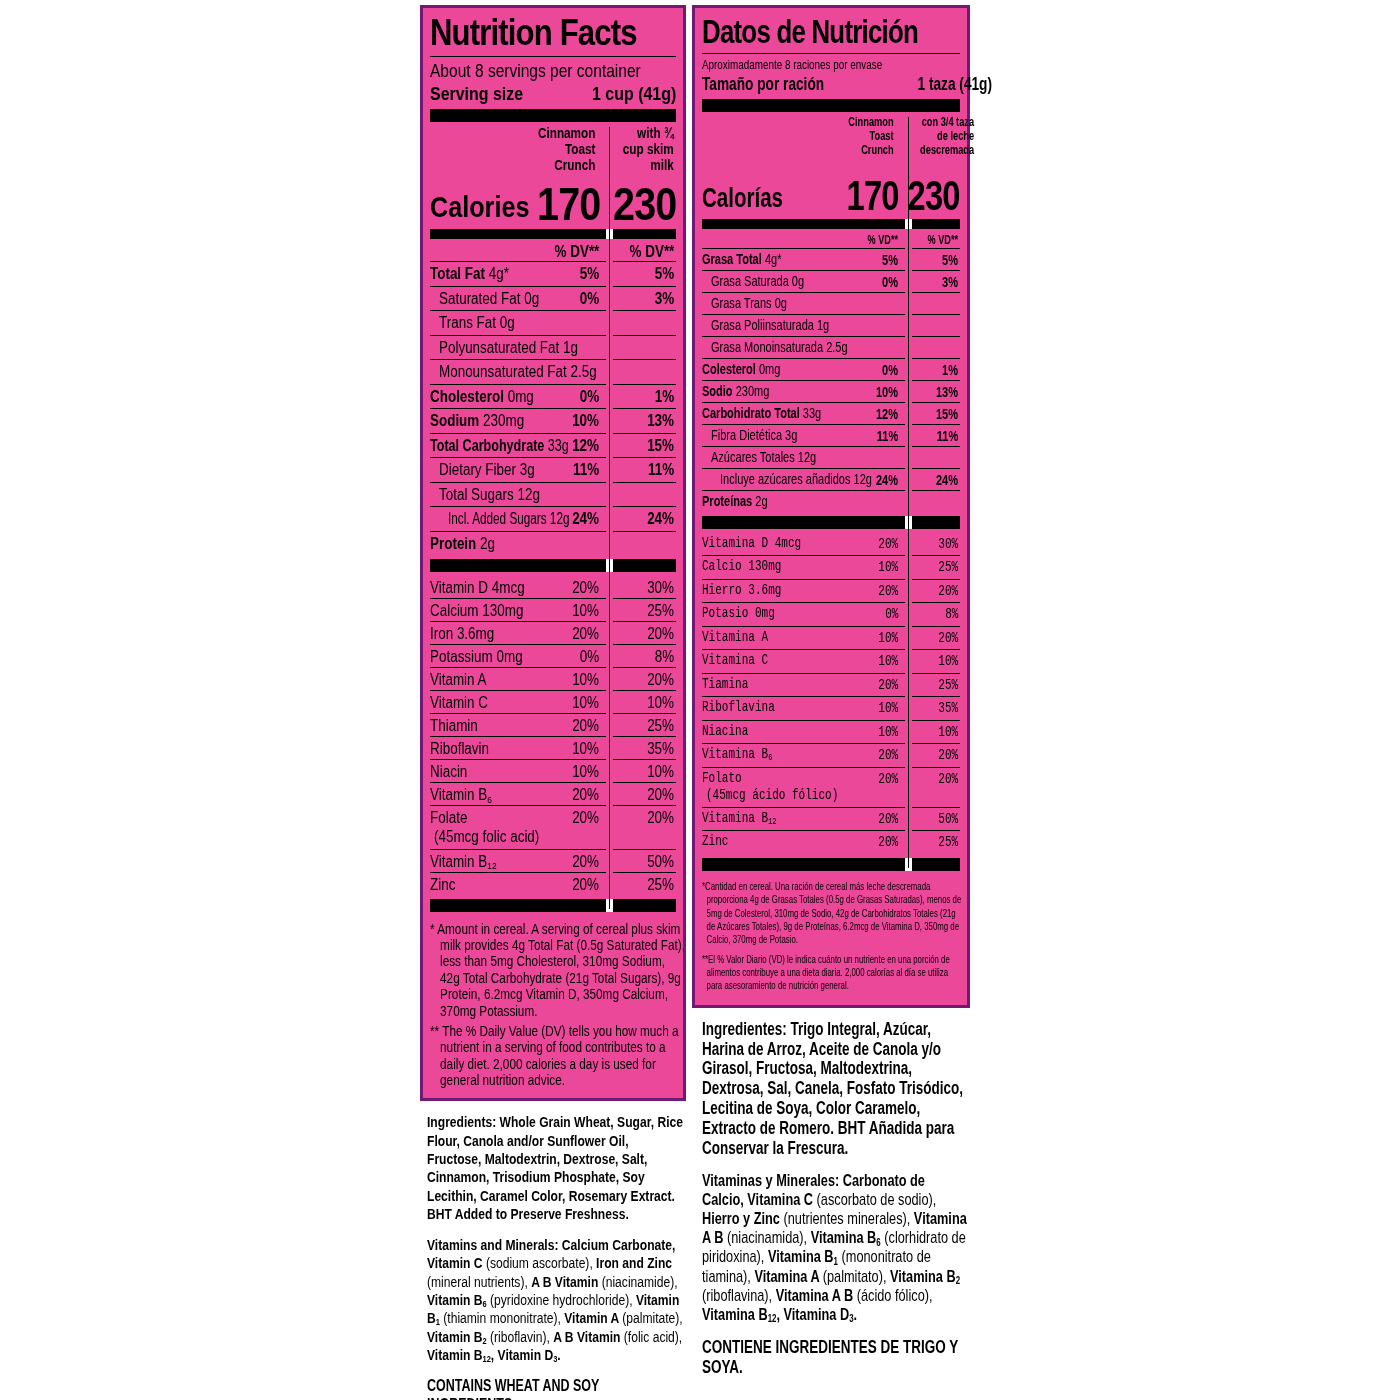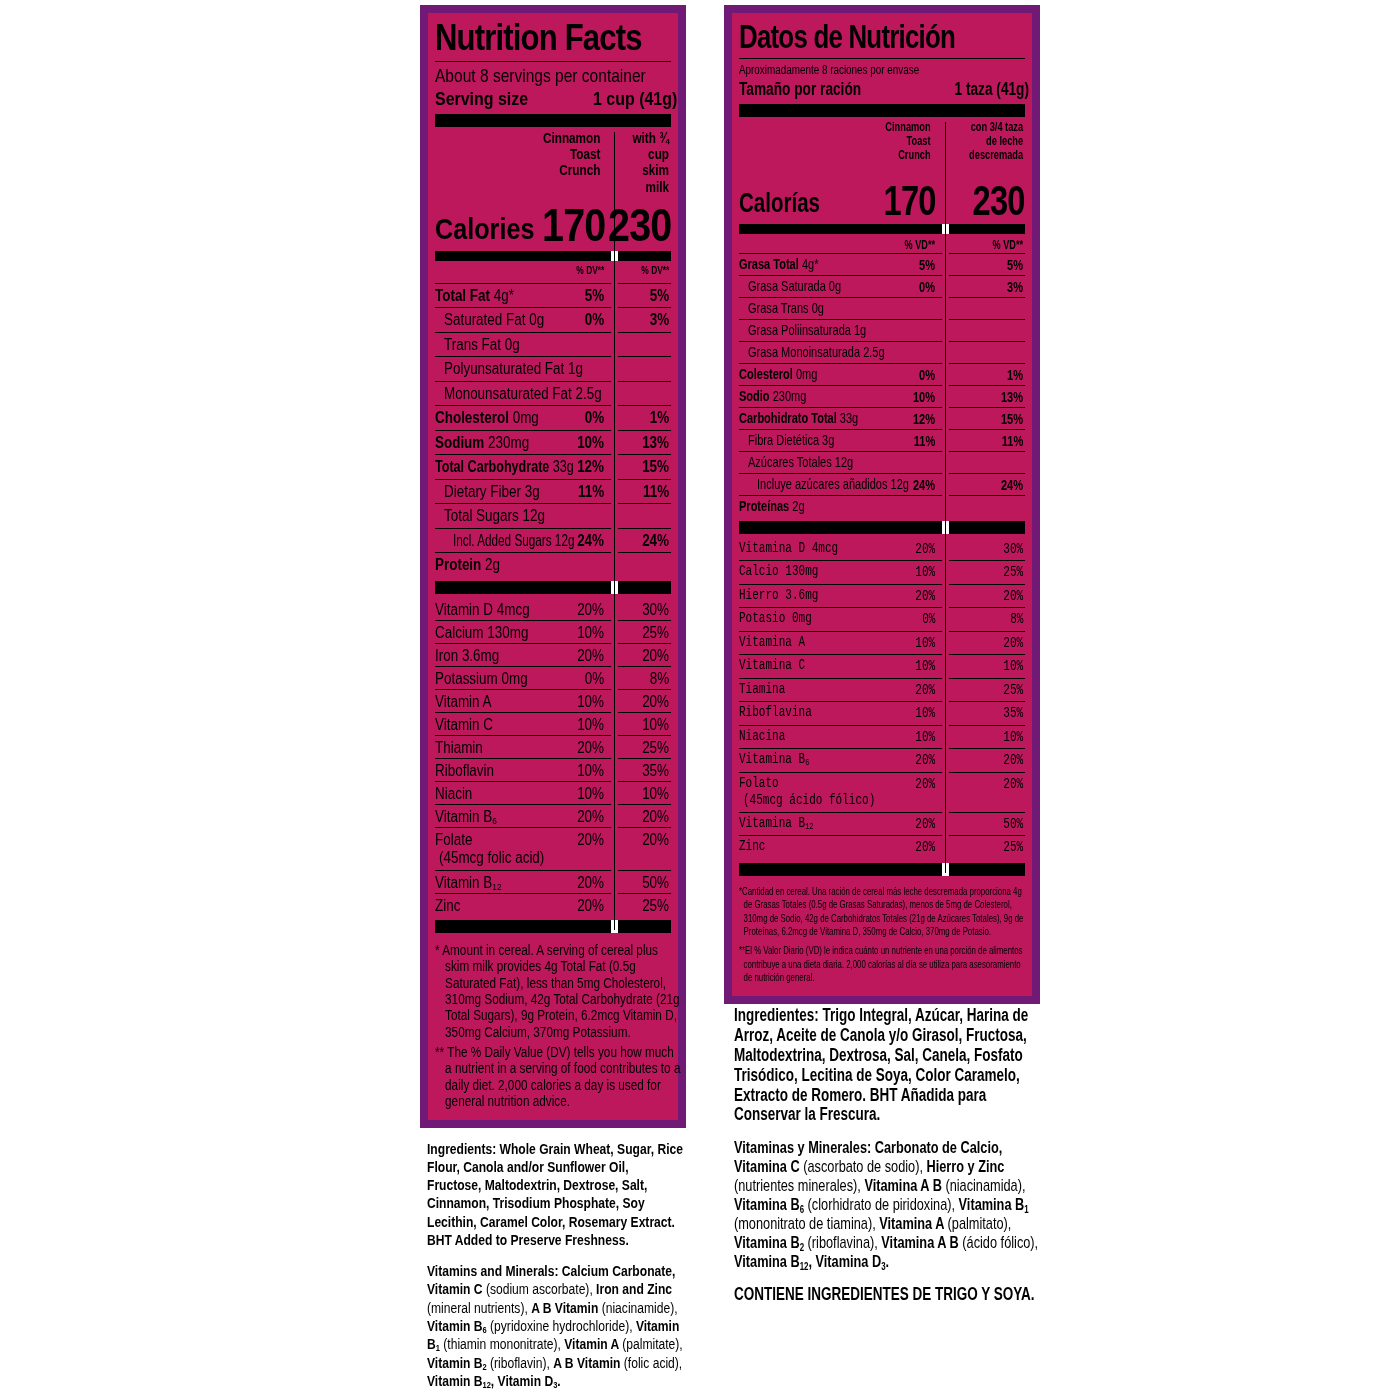--- a/index.html
+++ b/index.html
@@ -1,21 +1,21 @@
 <!DOCTYPE html>
 <html><head>
 <meta charset="utf-8">
 <style>
   html,body{margin:0;padding:0;width:1400px;height:1400px;overflow:hidden;background:#fff;
     font-family:"Liberation Sans","DejaVu Sans",sans-serif;color:#000;}
   .canvas{position:relative;width:1400px;height:1400px;background:#fff;}
   .col{position:absolute;top:5px;}
   .col-en{left:420px;width:266px;}
-  .col-es{left:724px;width:316px;}
-  .panel{border:8px solid #701a75;padding:5px 7px 4px;box-sizing:border-box;width:100%;background:#be185d;}
+  .col-es{left:692px;width:278px;}
+  .panel{border:3px solid #701a75;padding:5px 7px 4px;box-sizing:border-box;width:100%;background:#ec4899;}
   .panel-en{--div:174px;--sx:0.84;--fs-row:16px;}
   .panel-es{--div:201px;--sx:0.76;--fs-row:14.5px;}
 
   
   .cx{display:inline-block;white-space:nowrap;transform:scaleX(var(--sx));transform-origin:0 50%;}
   .cxr{display:inline-block;white-space:nowrap;transform:scaleX(var(--sx));transform-origin:100% 50%;}
   .cxl{display:inline-block;white-space:nowrap;transform:scaleX(var(--sx));transform-origin:0 0;}
   .cbr{display:inline-block;transform:scaleX(var(--sx));transform-origin:100% 0;text-align:right;}
   .cbl{width:calc(100% / var(--sx));transform:scaleX(var(--sx));transform-origin:0 0;}
   .b{font-weight:bold;}
@@ -42,21 +42,21 @@
   .panel-es .heads span{font-size:12.2px;}
 
   .calrow{position:relative;height:53px;}
   .calw{position:absolute;left:0;bottom:3px;font-size:30px;font-weight:bold;}
   .panel-es .calw{font-size:27px;}
   .caln{font-weight:bold;font-size:47px;line-height:0.95;letter-spacing:-1px;}
   .panel-es .caln{font-size:43px;}
   .n1{position:absolute;right:calc(100% - var(--div) + 4px);bottom:1px;}
   .n2{position:absolute;right:0;bottom:1px;}
 
-  .dvhead{position:relative;height:20px;font-size:10px;margin-top:2px;}
+  .dvhead{position:relative;height:20px;font-size:16px;margin-top:2px;}
   .panel-es .dvhead{font-size:12px;height:17px;}
   .dvh1{position:absolute;right:calc(100% - var(--div) + 5px);top:2px;}
   .dvh2{position:absolute;right:2px;top:2px;}
 
   .nf-row{position:relative;min-height:24.5px;font-size:var(--fs-row);}
   .panel-es .nf-row{min-height:22px;}
   .vits > .nf-row{min-height:23px;}
   .panel-es .vits > .nf-row{min-height:23.5px;font-family:Liberation Mono, monospace;}
   .nf-row::before{content:'';position:absolute;left:0;top:0;height:1px;width:calc(var(--div) + 2px);background:#000;}
   .nf-row::after{content:'';position:absolute;left:calc(var(--div) + 9px);right:0;top:0;height:1px;background:#000;}
@@ -68,21 +68,21 @@
   .dv{position:absolute;top:4px;display:inline-block;white-space:nowrap;
       transform:scaleX(var(--sx));transform-origin:100% 0;font-size:var(--fs-row);}
   .dv.d1{right:calc(100% - var(--div) + 5px);}
   .dv.d2x{right:2px;}
 
   .fnotes{padding:6px 0 2px;}
   .fn{margin:0 0 4px;font-size:14px;line-height:1.17;padding-left:12px;text-indent:-12px;}
   .panel-es .fn{font-size:10.3px;line-height:1.3;padding-left:6px;text-indent:-6px;margin-bottom:6px;}
 
   .below{margin-top:12px;padding-left:7px;--sx:0.78;}
-  .col-es .below{margin-top:2px;padding-left:10px;--sx:0.75;}
+  .col-es .below{margin-top:12px;padding-left:10px;--sx:0.75;}
   .ing{font-weight:bold;font-size:15.5px;line-height:1.18;margin:0 0 13px;}
   .vm{font-size:15.5px;line-height:1.18;margin:0 0 13px;}
   .contains{font-weight:bold;font-size:16px;line-height:1.18;margin:0;}
   .col-es .ing{font-size:18px;line-height:1.1;}
   .col-es .vm{font-size:17px;line-height:1.12;}
   .col-es .contains{font-size:18px;line-height:1.15;}
 </style>
 </head>
 <body>
 

